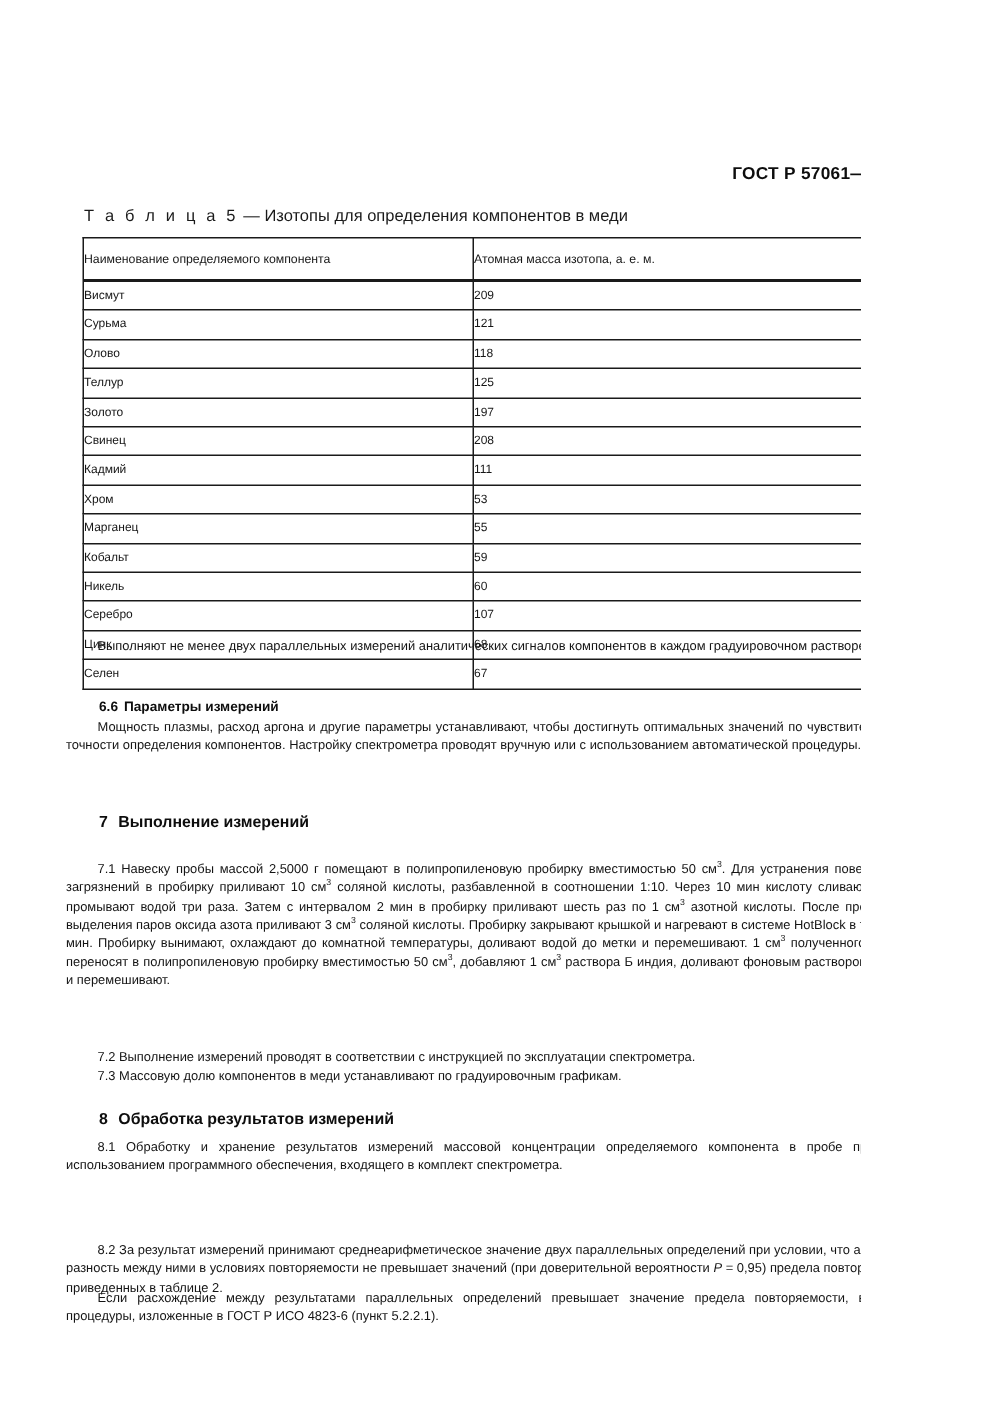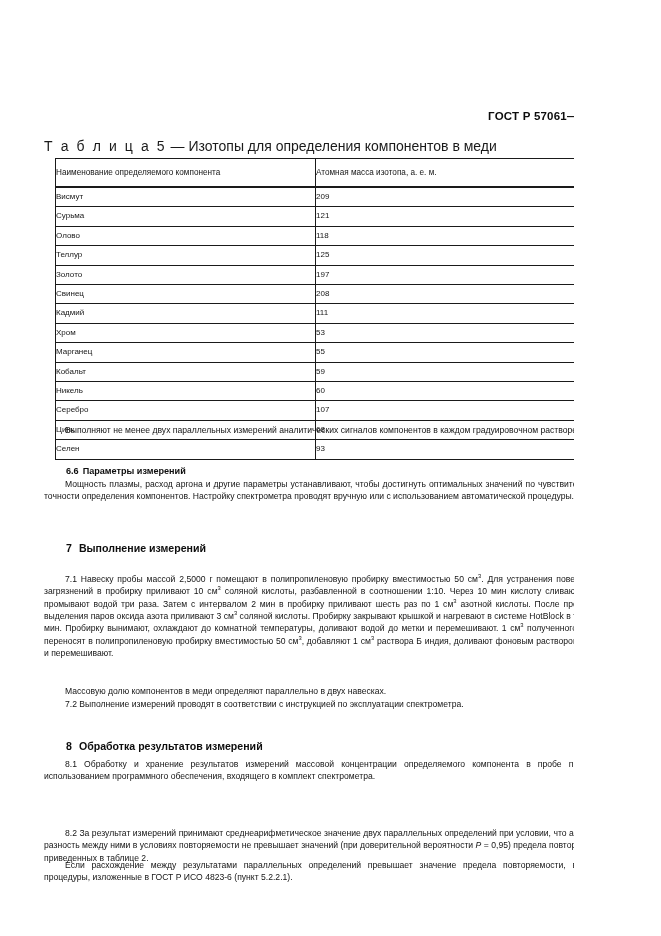--- a/index.html
+++ b/index.html
@@ -35,23 +35,23 @@
     text-align: right;
     font-size: 11.5px;
     font-weight: bold;
     letter-spacing: 0.2px;
     color: #0d0d0d;
   }
 
   
   .table-caption {
     position: absolute;
-    left: 44px;
+    left: 56px;
     top: 90px;
-    font-size: 14px;
+    font-size: 11px;
     color: #1a1a1a;
     white-space: nowrap;
   }
   .table-caption .spaced {
     letter-spacing: 2.1px;
   }
 
   
   .iso-table {
     position: absolute;
@@ -202,45 +202,45 @@
         <tr>
           <td class="col-name">Серебро</td>
           <td class="col-mass">107</td>
         </tr>
         <tr>
           <td class="col-name">Цинк</td>
           <td class="col-mass">68</td>
         </tr>
         <tr>
           <td class="col-name">Селен</td>
-          <td class="col-mass">93</td>
+          <td class="col-mass">67</td>
         </tr>
       </tbody>
   </table>
 
   <div class="body-text indent" style="top:376px;">Выполняют не менее двух параллельных измерений аналитических сигналов компонентов в каждом градуировочном растворе.</div>
 
   <div class="heading heading-sub" style="top:418px;">
     <span class="num">6.6</span><span>Параметры измерений</span>
   </div>
 
   <div class="body-text indent" style="top:430px;">Мощность плазмы, расход аргона и другие параметры устанавливают, чтобы достигнуть оптимальных значений по чувствительности и точности определения компонентов. Настройку спектрометра проводят вручную или с использованием автоматической процедуры.</div>
 
   <div class="heading heading-main" style="top:494px;">
     <span class="num">7</span><span>Выполнение измерений</span>
   </div>
 
   <div class="body-text indent" style="top:525px;">
     <span>7.1  Навеску пробы массой 2,5000 г помещают в полипропиленовую пробирку вместимостью 50 см</span><sup>3</sup><span>. Для устранения поверхностных загрязнений в пробирку приливают 10 см</span><sup>3</sup><span> соляной кислоты, разбавленной в соотношении 1:10. Через 10 мин кислоту сливают, образец промывают водой три раза. Затем с интервалом 2 мин в пробирку приливают шесть раз по 1 см</span><sup>3</sup><span> азотной кислоты. После прекращения выделения паров оксида азота приливают 3 см</span><sup>3</sup><span> соляной кислоты. Пробирку закрывают крышкой и нагревают в системе HotBlock в течение 15 мин. Пробирку вынимают, охлаждают до комнатной температуры, доливают водой до метки и перемешивают. 1 см</span><sup>3</sup><span> полученного раствора переносят в полипропиленовую пробирку вместимостью 50 см</span><sup>3</sup><span>, добавляют 1 см</span><sup>3</sup><span> раствора Б индия, доливают фоновым раствором до метки и перемешивают.</span>
   </div>
 
-  <div class="body-text indent" style="top:637px;">Массовую долю компонентов в меди определяют параллельно в двух навесках.</div>
 
   <div class="body-text" style="top:650px; text-indent:21px;">7.2  Выполнение измерений проводят в соответствии с инструкцией по эксплуатации спектрометра.</div>
 
+  <div class="body-text" style="top:663px; text-indent:21px;">7.3  Массовую долю компонентов в меди устанавливают по градуировочным графикам.</div>
 
   <div class="heading heading-main" style="top:692px;">
     <span class="num">8</span><span>Обработка результатов измерений</span>
   </div>
 
   <div class="body-text indent" style="top:710px;">8.1  Обработку и хранение результатов измерений массовой концентрации определяемого компонента в пробе проводят с использованием программного обеспечения, входящего в комплект спектрометра.</div>
 
   <div class="body-text indent" style="top:779px;">
     <span>8.2  За результат измерений принимают среднеарифметическое значение двух параллельных определений при условии, что абсолютная разность между ними в условиях повторяемости не превышает значений (при доверительной вероятности </span><span class="ital">P</span><span> = 0,95) предела повторяемости </span><span class="ital">r</span><span>, приведенных в таблице 2.</span>
   </div>

